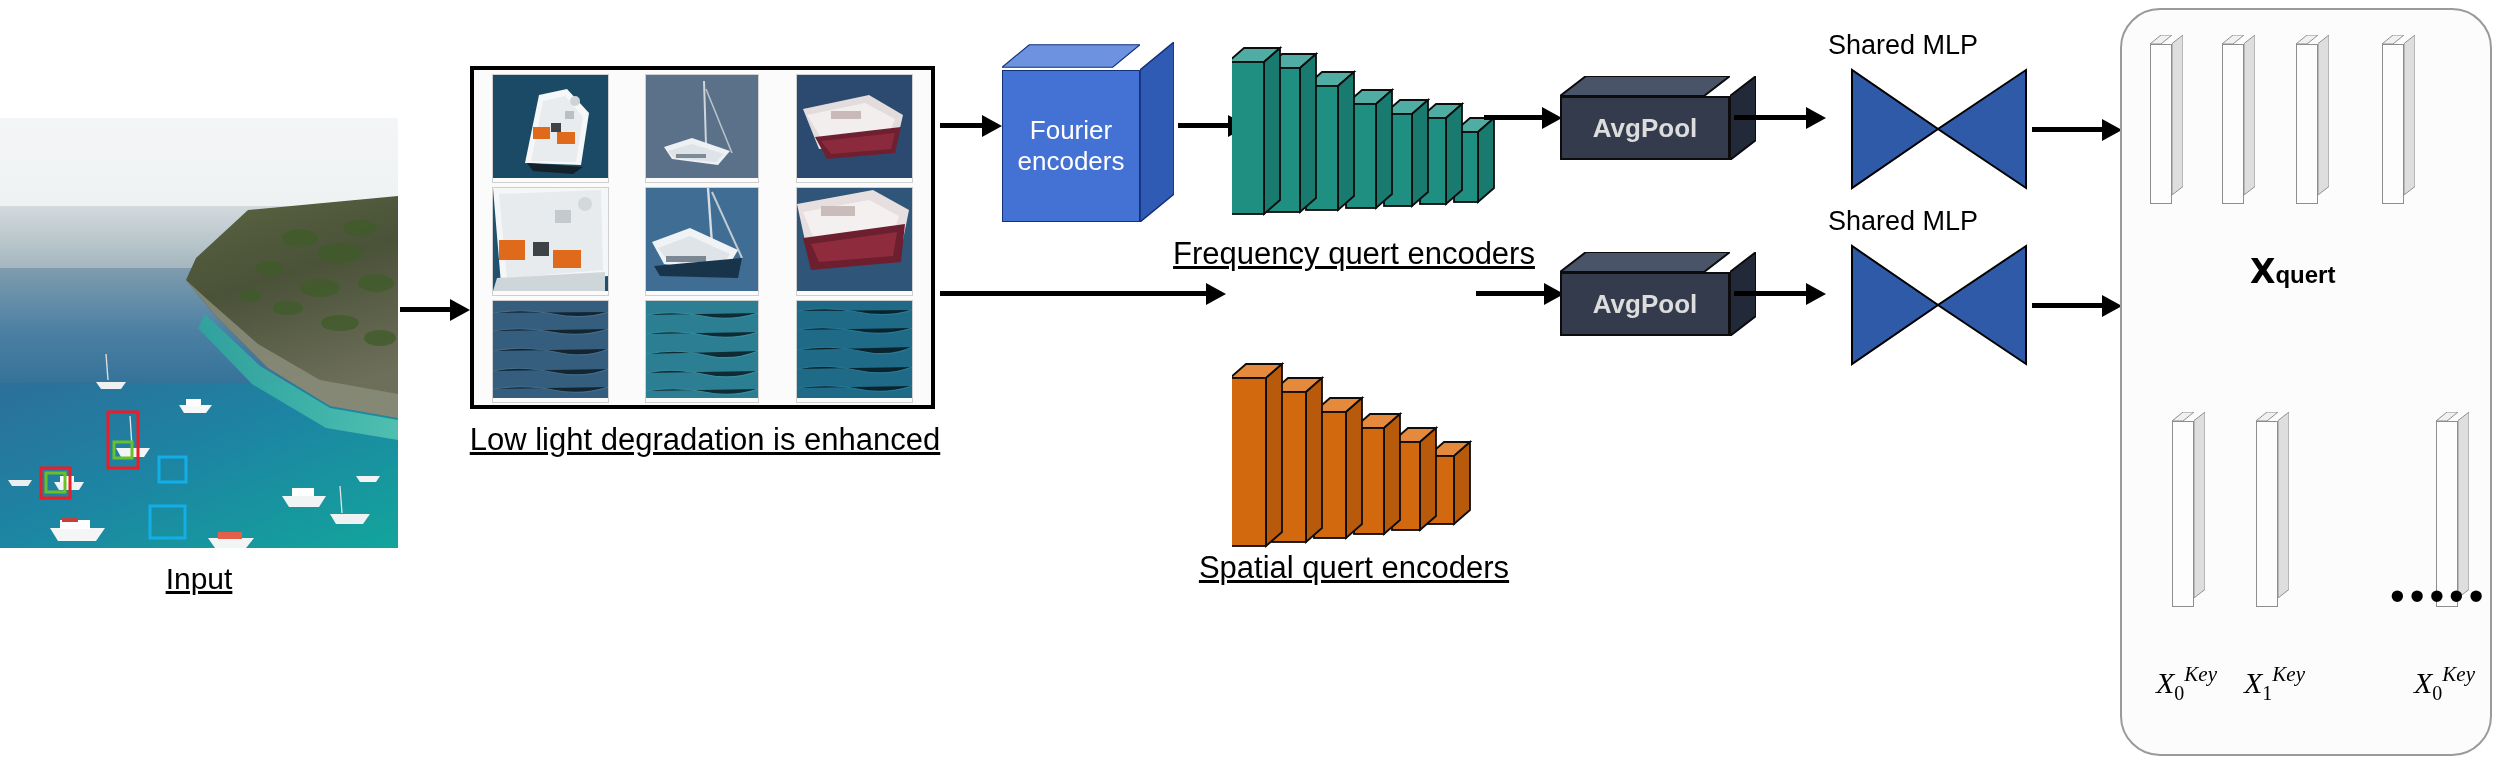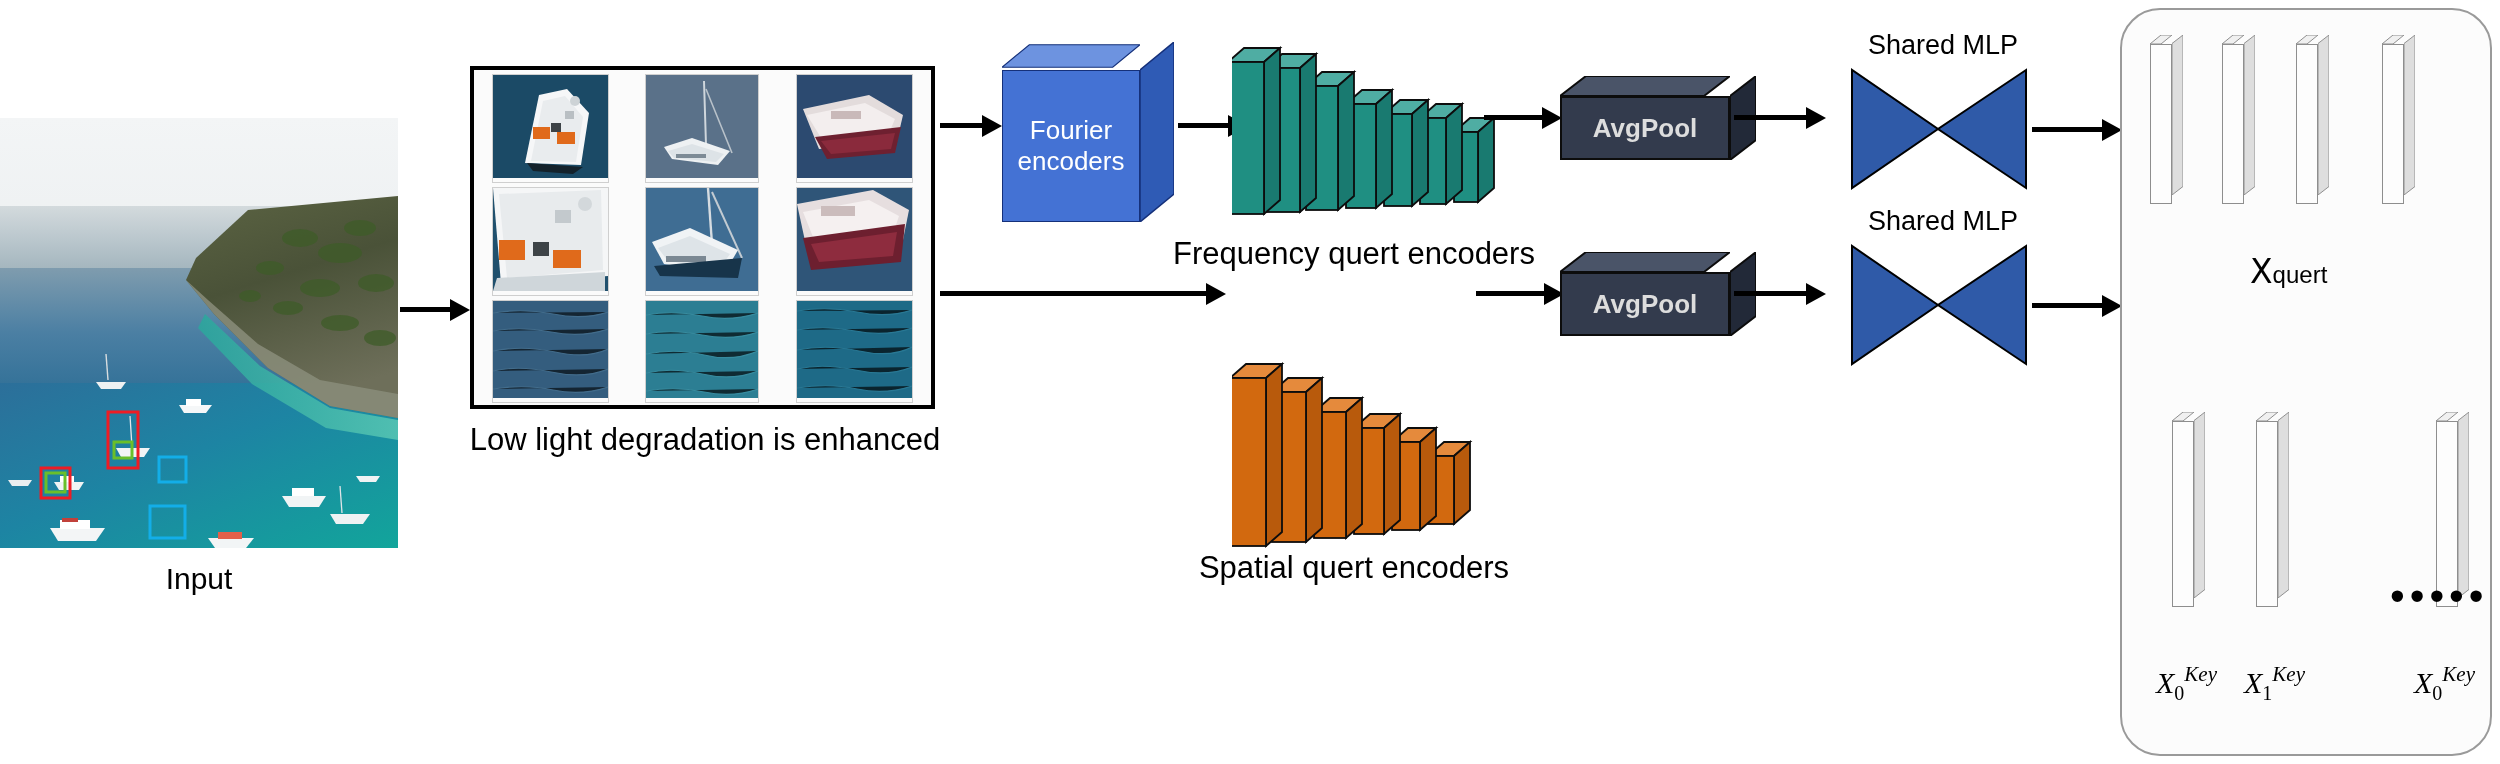--- a/index.html
+++ b/index.html
@@ -1,18 +1,18 @@
 <!DOCTYPE html>
 <html><head>
 <meta charset="utf-8">
 <style>
   html,body{margin:0;padding:0;background:#ffffff;}
   body{width:2500px;height:764px;position:relative;overflow:hidden;
        font-family:"Liberation Sans", sans-serif;color:#000;}
-  .abs{position:absolute;}
+  .abs{position:absolute;text-decoration:underline;}
 
   
   #input-photo{left:0;top:118px;width:398px;height:430px;overflow:hidden;}
   #input-photo svg{display:block;}
   #input-label{left:0;top:562px;width:398px;text-align:center;font-size:30px;}
 
   
   .arrow-line{background:#000;height:5px;}
   .arrow-head{width:0;height:0;border-top:11px solid transparent;
               border-bottom:11px solid transparent;border-left:20px solid #000;}
@@ -40,31 +40,31 @@
   .ap-front{position:absolute;left:0;top:20px;width:170px;height:64px;
             background:#333b4d;border:2px solid #0c0c0c;box-sizing:border-box;
             display:flex;align-items:center;justify-content:center;
             color:#ddd;font-size:26px;font-weight:bold;}
   .ap-top{position:absolute;left:0;top:0;width:170px;height:20px;}
   .ap-side{position:absolute;left:170px;top:0;width:26px;height:84px;}
 
   
   .mlp{position:absolute;width:178px;height:120px;}
   .mlp svg{display:block;}
-  .mlp-label{position:absolute;width:230px;text-align:center;font-size:27px;}
+  .mlp-label{position:absolute;width:230px;font-size:27px;}
 
   
   #right-panel{left:2120px;top:8px;width:372px;height:748px;
      border:2px solid #9a9a9a;border-radius:40px;background:#fcfcfc;box-sizing:border-box;}
   .bar3d{position:absolute;}
   .bar-front{position:absolute;left:0;top:9px;width:22px;height:100%;
       background:#fdfdfd;border:1.5px solid #8e8e8e;box-sizing:border-box;}
   .bar-top{position:absolute;left:0;top:0;width:22px;height:9px;}
   .bar-side{position:absolute;left:22px;top:0;width:11px;height:100%;}
-  .xq-label{position:absolute;font-size:27px;}
+  .xq-label{position:absolute;font-size:27px;font-weight:bold;}
   .key-label{position:absolute;font-size:30px;font-family:"Liberation Serif",serif;
              font-style:italic;white-space:nowrap;}
   .key-label .sub{font-size:20px;vertical-align:-0.38em;font-style:normal;}
   .key-label .sup{font-size:21px;vertical-align:0.55em;}
   #ellipsis{position:absolute;font-size:42px;letter-spacing:5px;color:#000;}
 </style>
 </head>
 <body>
 
 <div class="abs" id="input-photo">

